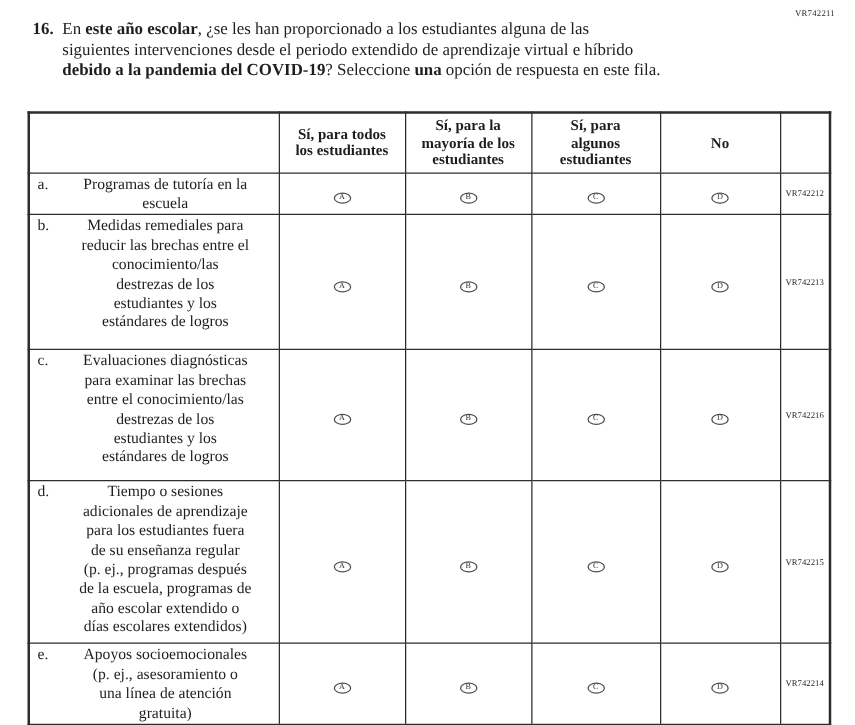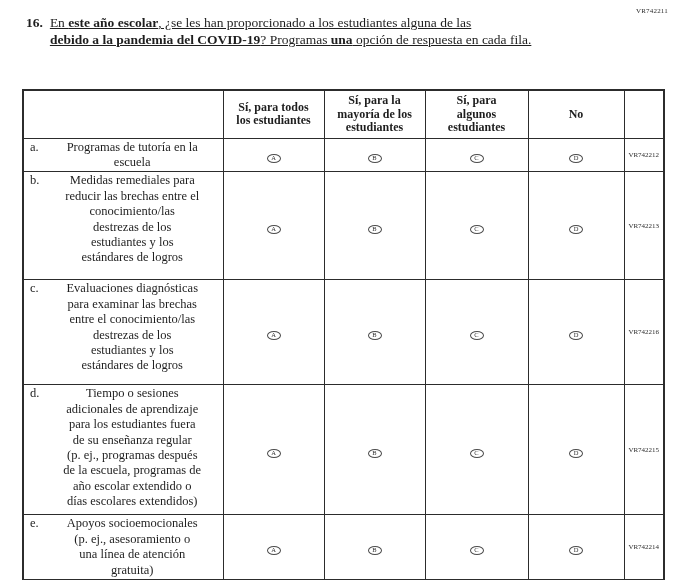--- a/index.html
+++ b/index.html
@@ -17,21 +17,21 @@
   }
   .question {
     position:absolute; left:26px; top:15px;
     display:flex; align-items:flex-start;
   }
   .qnum {
     font-weight:bold; font-size:13.5px; line-height:16.5px;
     margin-right:7px; flex:none;
   }
   .qtext { font-size:13.5px; line-height:16.5px; width:520px; }
-  .qline { white-space:nowrap;text-decoration:underline; }
+  .qline { white-space:nowrap; }
   .b { font-weight:bold; }
 
   table.resp {
     position:absolute; left:22px; top:89px;
     border-collapse:collapse; table-layout:fixed;
     width:641px;
     border:2px solid #2c2c2c;
   }
   table.resp th, table.resp td {
     border:1px solid #2c2c2c;
@@ -69,21 +69,22 @@
 <body>
 
 <div class="page">
 
   <div class="page-code">VR742211</div>
 
   <div class="question">
     <span class="qnum">16.</span>
     <div class="qtext">
       <div class="qline"><span>En </span><span class="b">este año escolar</span><span>, ¿se les han proporcionado a los estudiantes alguna de las</span></div>
-      <div class="qline"><span class="b">debido a la pandemia del COVID-19</span><span>? Programas </span><span class="b">una</span><span> opción de respuesta en cada fila.</span></div>
+      <div class="qline"><span>siguientes intervenciones desde el periodo extendido de aprendizaje virtual e híbrido</span></div>
+      <div class="qline"><span class="b">debido a la pandemia del COVID-19</span><span>? Seleccione </span><span class="b">una</span><span> opción de respuesta en este fila.</span></div>
     </div>
   </div>
 
   <table class="resp">
     <colgroup>
       <col style="width:200px">
         <col style="width:101px">
         <col style="width:101px">
       <col style="width:103px">
         <col style="width:96px">

